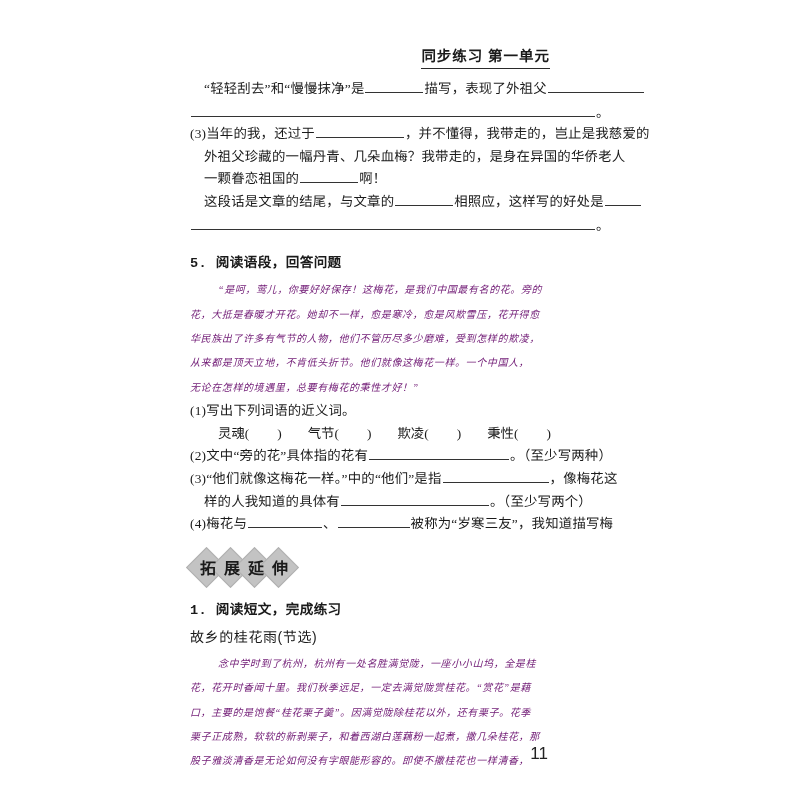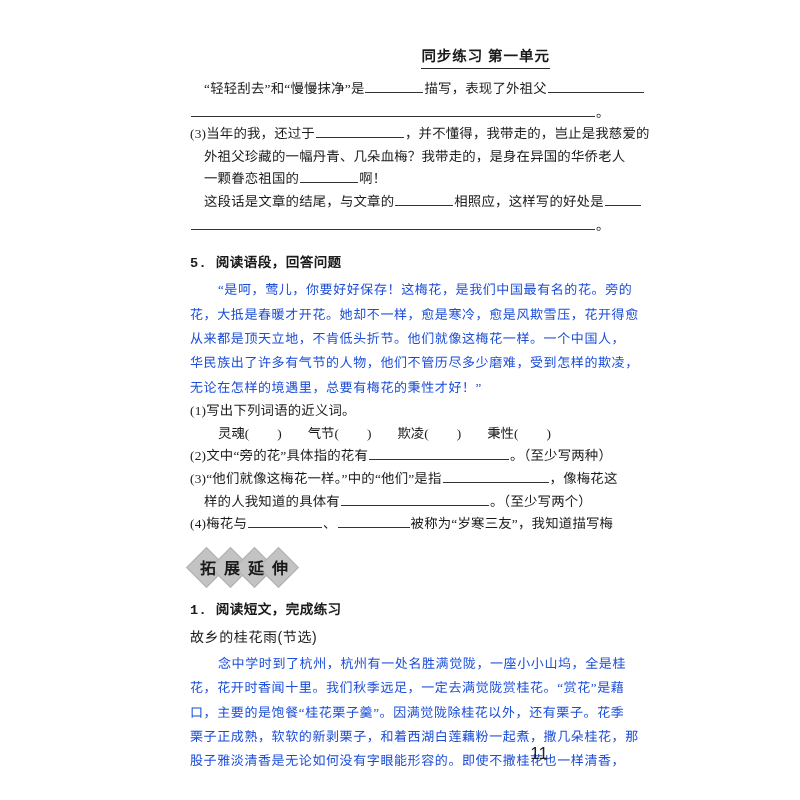--- a/index.html
+++ b/index.html
@@ -81,24 +81,25 @@
     font-size: 13.6px;
     font-weight: 700;
     font-family: Liberation Mono, monospace;
     letter-spacing: 0.4px;
     white-space: nowrap;
   }
 
   
   .passage .line {
     font-family: "Liberation Serif", "DejaVu Serif", serif;
-    font-size: 13px;
+    font-style: italic;
+    font-size: 10px;
     line-height: 24.4px;
     letter-spacing: 0.6px;
-    color: #1d4ed8;
+    color: #701a75;
   }
   .passage .line.first { text-indent: 28px; }
 
   
   .banner {
     position: relative;
     height: 34px;
     margin: 4px 0 6px 2px;
   }
   .banner-diamonds {
@@ -185,22 +186,22 @@
 
     <div class="sp-14"></div>
 
     <div class="ex-head">5. 阅读语段，回答问题</div>
 
     <div class="sp-6"></div>
 
     <div class="passage">
       <div class="line first">“是呵，莺儿，你要好好保存！这梅花，是我们中国最有名的花。旁的</div>
       <div class="line">花，大抵是春暖才开花。她却不一样，愈是寒冷，愈是风欺雪压，花开得愈</div>
+      <div class="line">华民族出了许多有气节的人物，他们不管历尽多少磨难，受到怎样的欺凌，</div>
       <div class="line">从来都是顶天立地，不肯低头折节。他们就像这梅花一样。一个中国人，</div>
-      <div class="line">华民族出了许多有气节的人物，他们不管历尽多少磨难，受到怎样的欺凌，</div>
       <div class="line">无论在怎样的境遇里，总要有梅花的秉性才好！”</div>
     </div>
 
     <div class="line"><span>(1)</span><span>写出下列词语的近义词。</span></div>
     <div class="syn-row">
       <span class="syn-item"><span>灵魂(</span><span class="blank" style="width:26px;border-bottom:none"></span><span>)</span></span><span class="syn-item"><span>气节(</span><span class="blank" style="width:26px;border-bottom:none"></span><span>)</span></span><span class="syn-item"><span>欺凌(</span><span class="blank" style="width:26px;border-bottom:none"></span><span>)</span></span><span class="syn-item"><span>秉性(</span><span class="blank" style="width:26px;border-bottom:none"></span><span>)</span></span>
     </div>
 
     <div class="line hang"><span>(2)</span><span>文中“旁的花”具体指的花有</span><span class="blank" style="width:140px"></span><span>。（至少写两种）</span></div>
 

